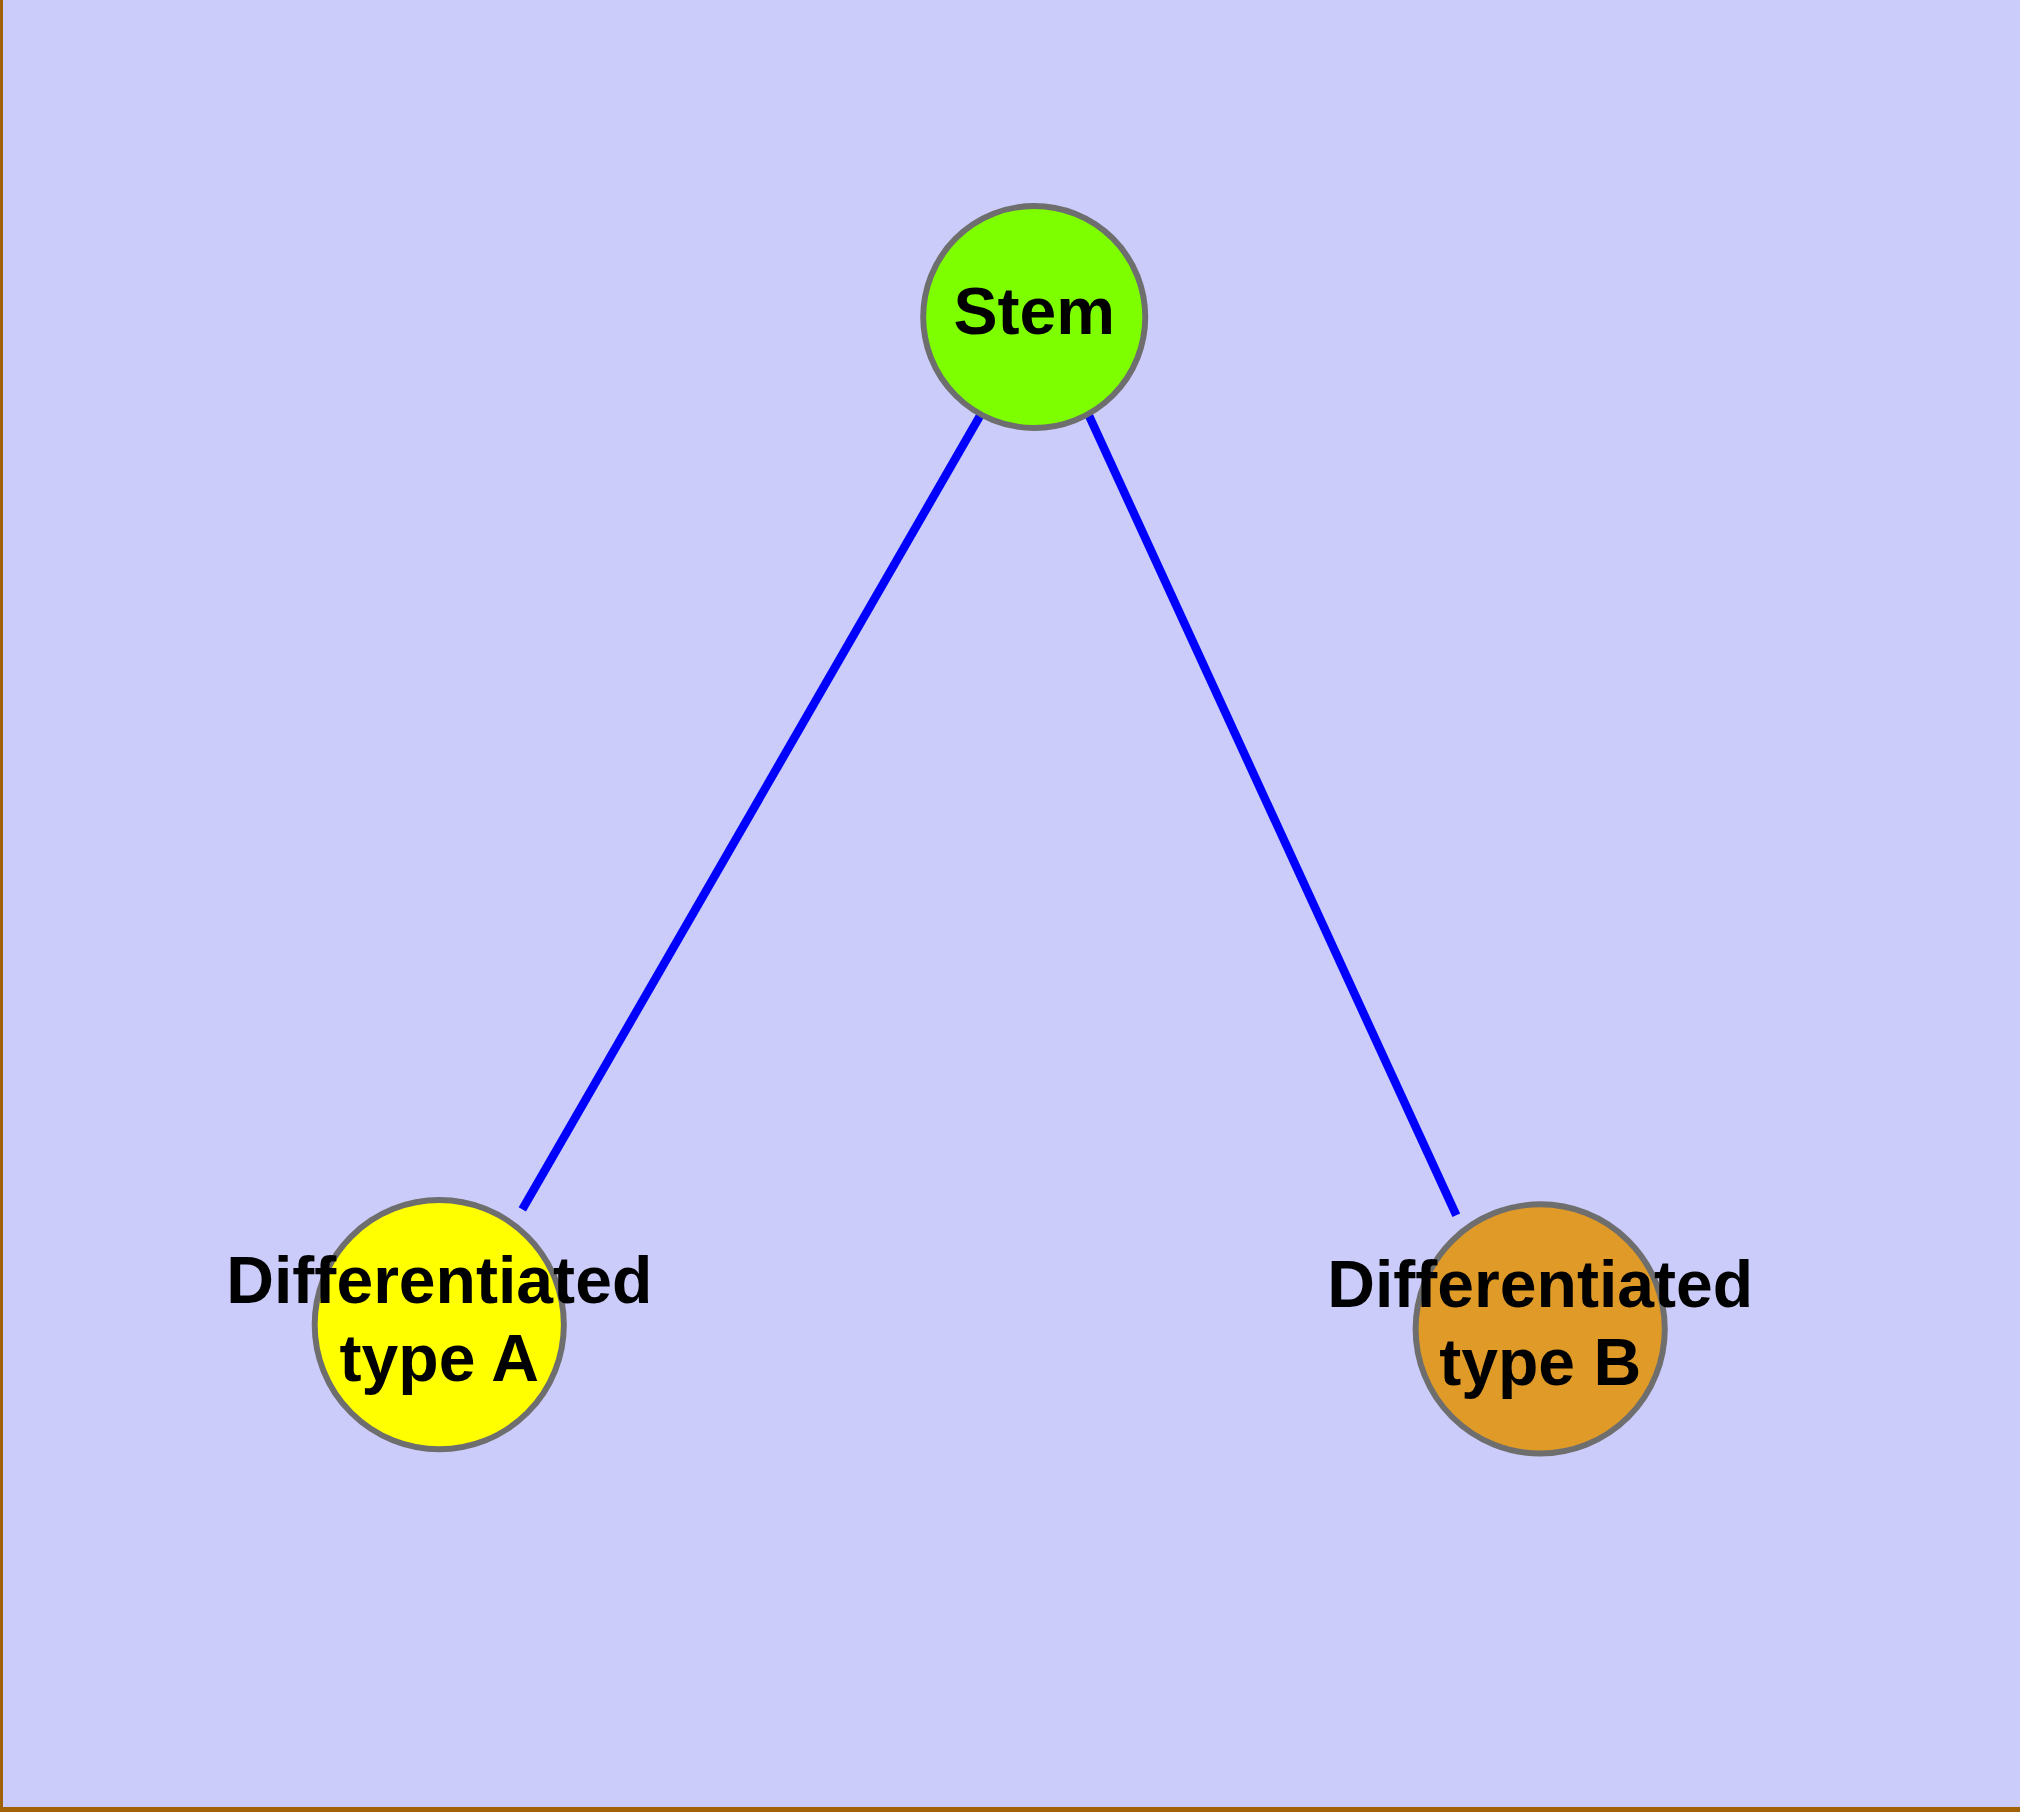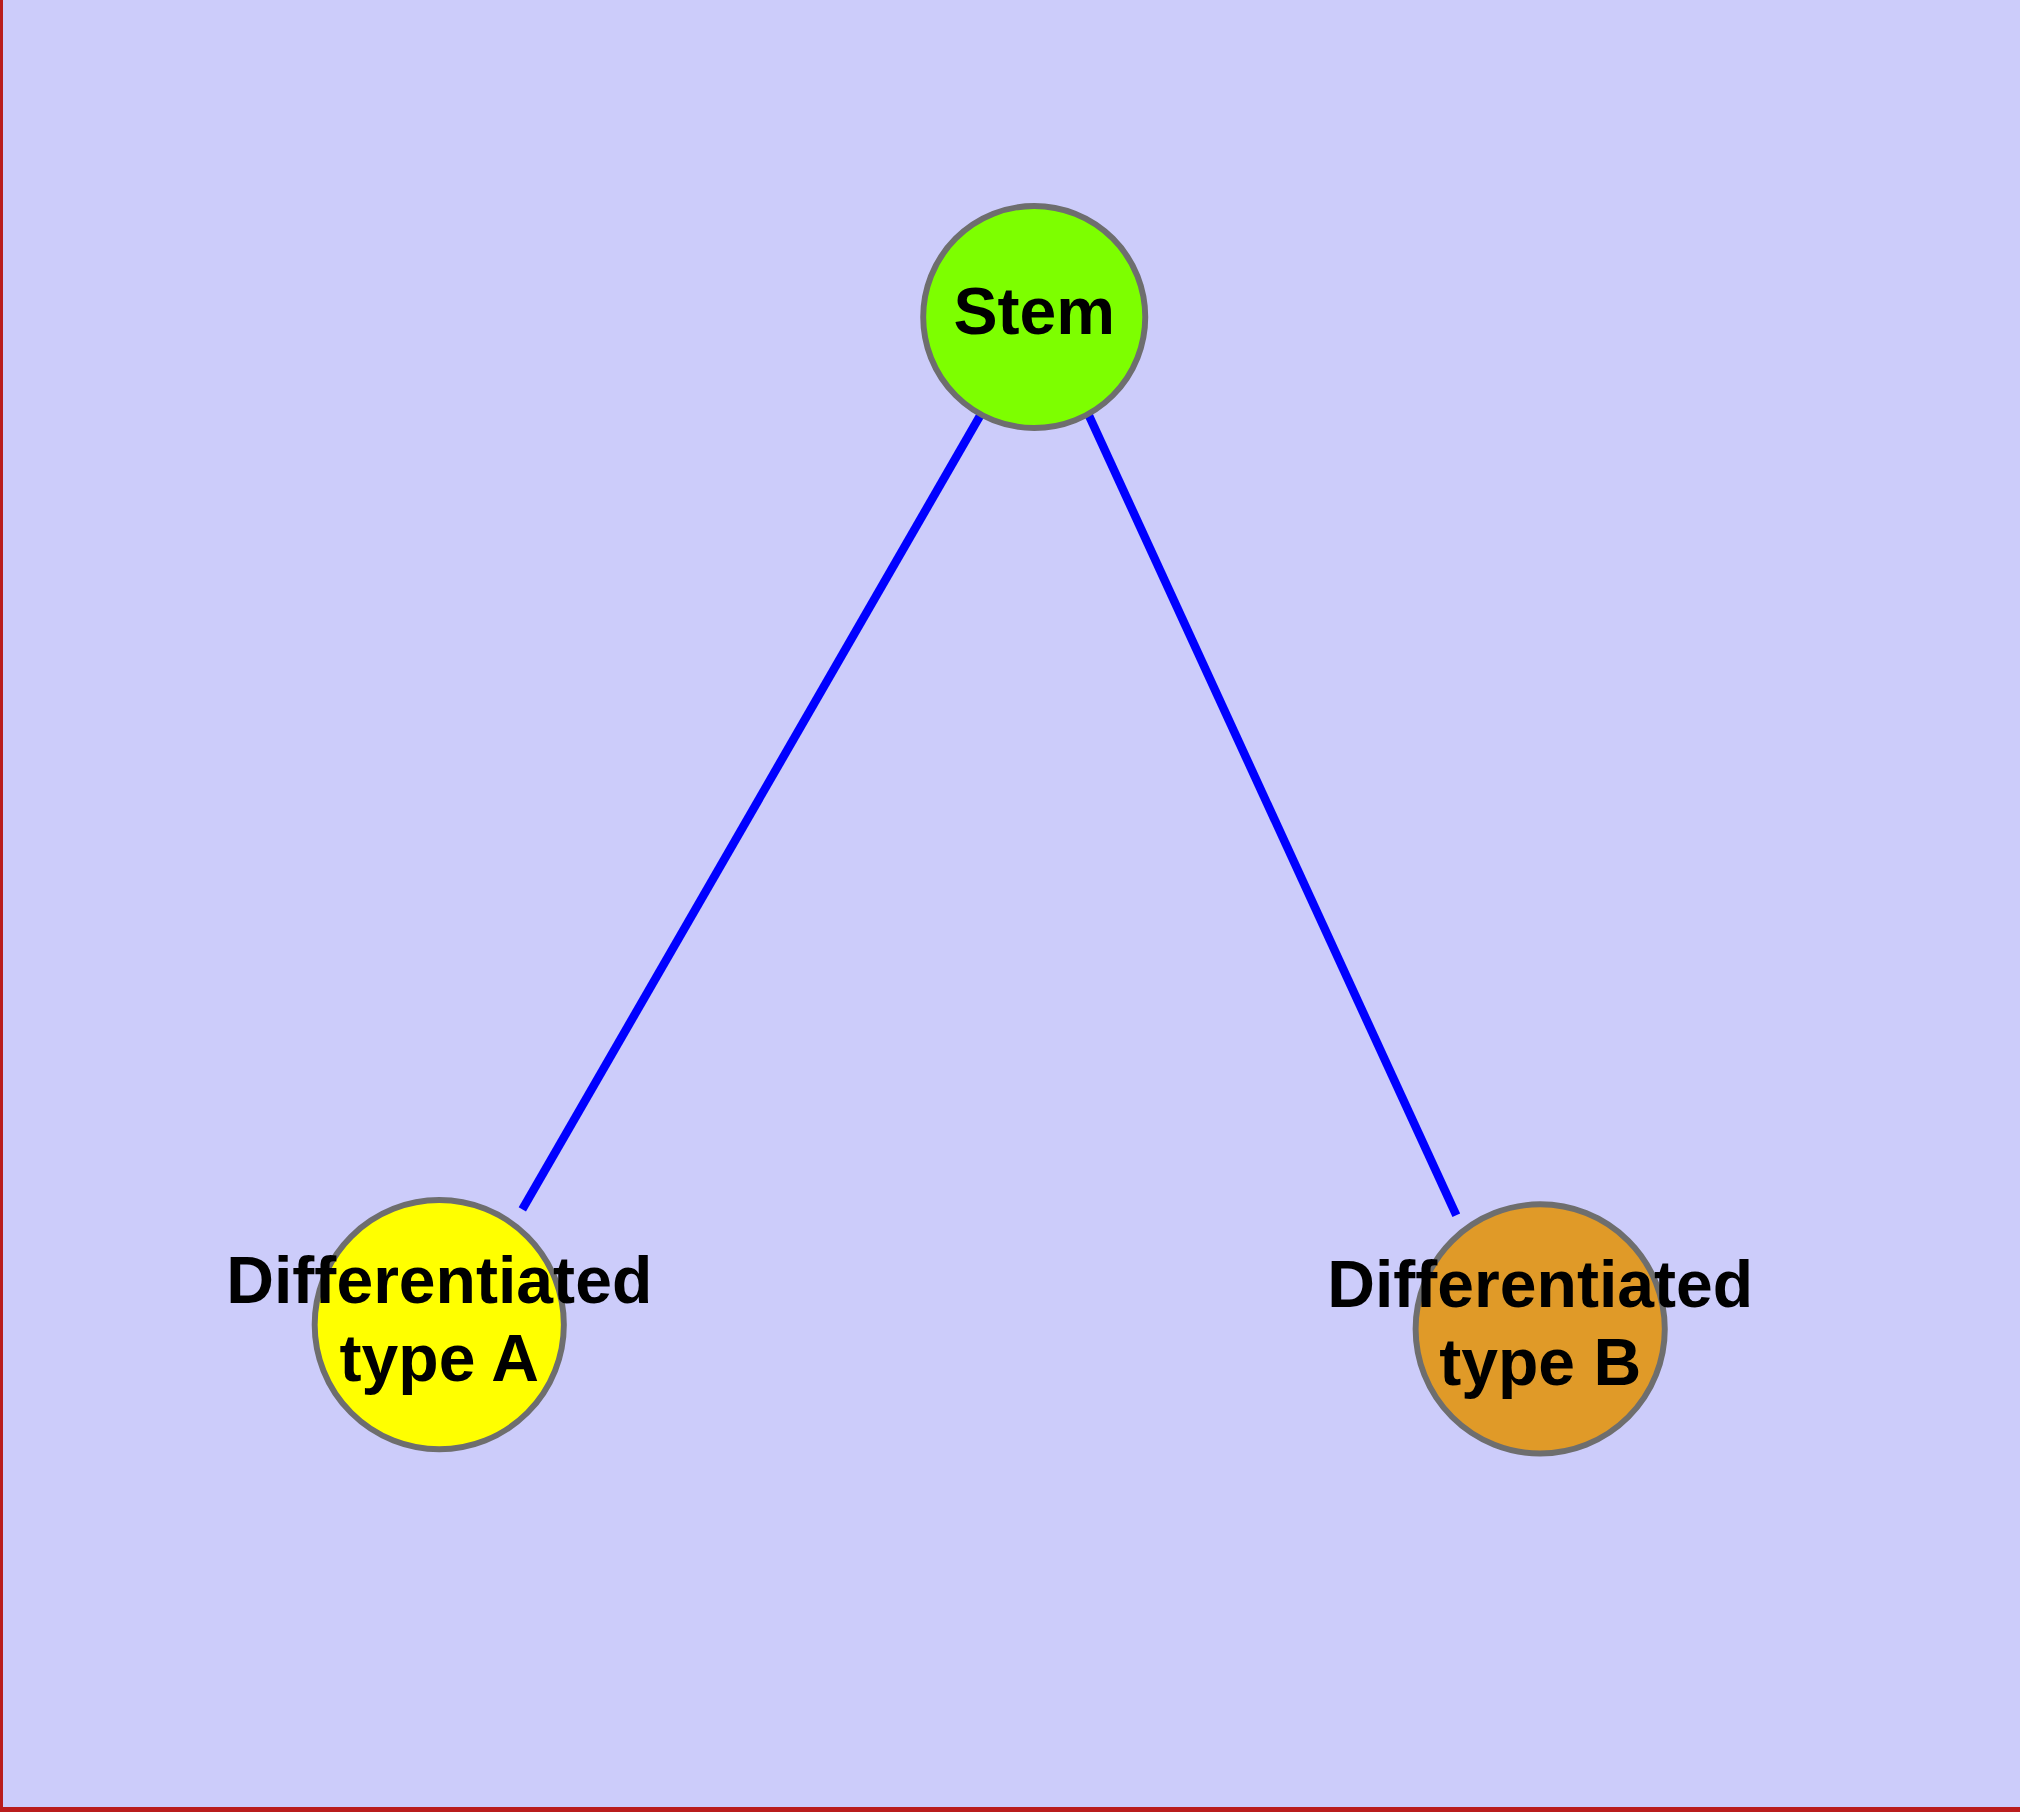--- a/index.html
+++ b/index.html
@@ -51,21 +51,21 @@
   }
   .graph-edge {
     stroke: #0000ff;
     stroke-linecap: butt;
     fill: none;
   }
 </style>
 </head>
 <body>
 
-<div id="graph-canvas" style="background: #b91c1c;">
+<div id="graph-canvas" style="background: #a16207;">
   <div id="graph-plot" style="background: rgb(204, 204, 250);"></div>
 
   <svg id="graph-svg" viewBox="0 0 2384 2138" xmlns="http://www.w3.org/2000/svg">
 
     <g id="edges-layer">
       <line class="graph-edge" x1="1157" y1="489" x2="616" y2="1427" stroke="#0000ff" stroke-width="10"></line>
       <line class="graph-edge" x1="1284" y1="489" x2="1718" y2="1434" stroke="#0000ff" stroke-width="10"></line>
     </g>
 
     <g id="nodes-layer">

